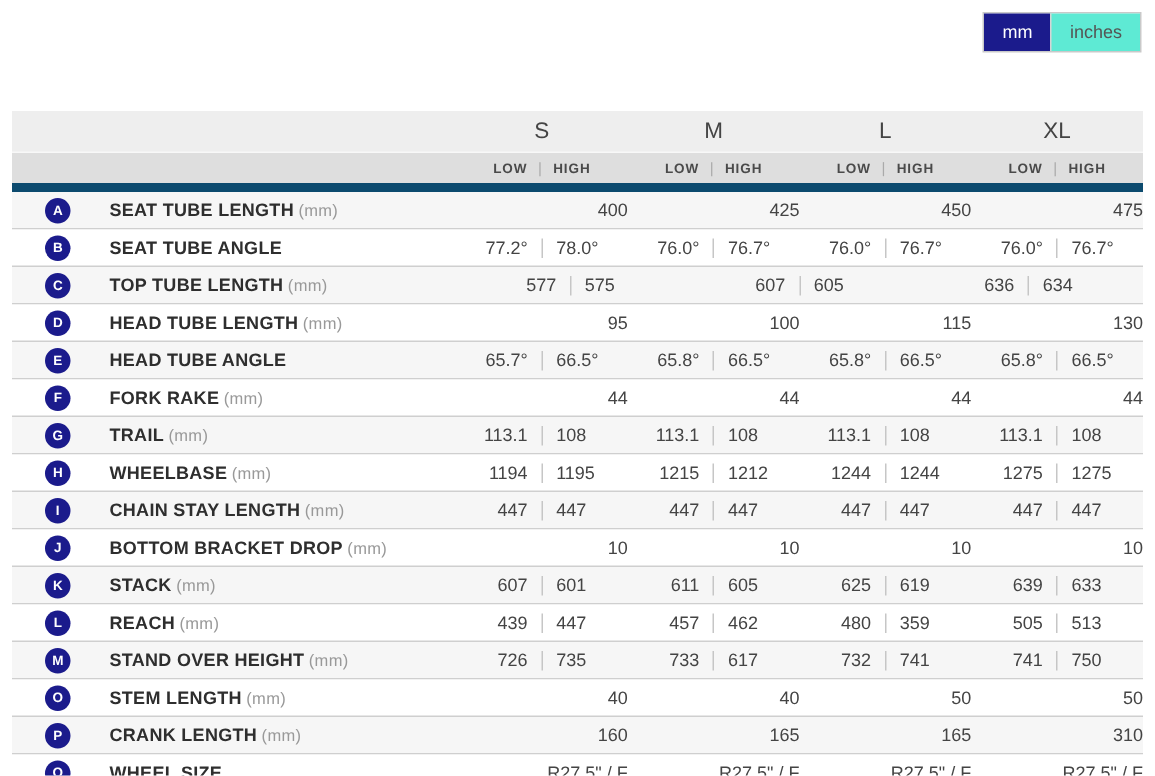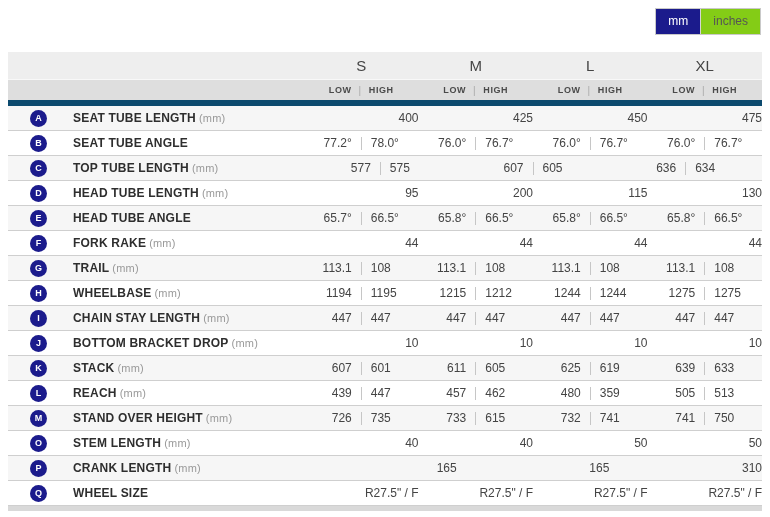--- a/index.html
+++ b/index.html
@@ -1,24 +1,24 @@
 <!DOCTYPE html>
 <html><head>
 <meta charset="utf-8">
 <style>
   * { margin:0; padding:0; box-sizing:border-box; }
   html,body { width:770px; height:517px; background:#ffffff; overflow:hidden;
     font-family:"Liberation Sans","DejaVu Sans",sans-serif; }
   .page { position:relative; width:770px; height:517px; }
 
   
-  .topbar { position:relative; height:52px; }
+  .topbar { position:relative; height:74px; }
   .unit-toggle { position:absolute; top:8px; right:9px; display:flex;
     border:1px solid #c9c9c9; background:#fff; }
-  .tbtn { border:none; background:#84cc16; color:#555; font-size:12px;
+  .tbtn { border:none; background:#5eead4; color:#555; font-size:12px;
     font-family:inherit; padding:0 12px; height:25px; line-height:25px; cursor:pointer; }
   .tbtn.active { background:#1b1b8c; color:#fff; }
   .tbtn + .tbtn { border-left:1px solid #d5d5d5; }
 
   
   .geo-table { margin:0 8px; }
   .hdr-sizes { display:flex; background:#eeeeee; height:28px; align-items:center;
     border-bottom:1px solid #f8f8f8; }
   .hdr-lowhigh { display:flex; background:#dedede; height:26px; align-items:center;
     border-bottom:6px solid #0c4a6e; }
@@ -161,21 +161,21 @@
         </div>
         <div class="row">
           <div class="label-cell">
             <div class="badge">D</div>
             <div class="row-label">HEAD TUBE LENGTH<span class="unit">(mm)</span></div>
           </div>
           <div class="val-cell">
             <div class="val-single">95</div>
           </div>
           <div class="val-cell">
-            <div class="val-single">200</div>
+            <div class="val-single">100</div>
           </div>
           <div class="val-cell">
             <div class="val-single">115</div>
           </div>
           <div class="val-cell">
             <div class="val-single">130</div>
           </div>
         </div>
         <div class="row alt">
           <div class="label-cell">
@@ -375,21 +375,21 @@
             <div class="row-label">STAND OVER HEIGHT<span class="unit">(mm)</span></div>
           </div>
           <div class="val-cell">
             <div class="val-lo">726</div>
             <div class="val-div"></div>
             <div class="val-hi">735</div>
           </div>
           <div class="val-cell">
             <div class="val-lo">733</div>
             <div class="val-div"></div>
-            <div class="val-hi">615</div>
+            <div class="val-hi">617</div>
           </div>
           <div class="val-cell">
             <div class="val-lo">732</div>
             <div class="val-div"></div>
             <div class="val-hi">741</div>
           </div>
           <div class="val-cell">
             <div class="val-lo">741</div>
             <div class="val-div"></div>
             <div class="val-hi">750</div>
@@ -412,20 +412,23 @@
           <div class="val-cell">
             <div class="val-single">50</div>
           </div>
         </div>
         <div class="row alt">
           <div class="label-cell">
             <div class="badge">P</div>
             <div class="row-label">CRANK LENGTH<span class="unit">(mm)</span></div>
           </div>
           <div class="val-cell">
+            <div class="val-single">160</div>
+          </div>
+          <div class="val-cell">
             <div class="val-single">165</div>
           </div>
           <div class="val-cell">
             <div class="val-single">165</div>
           </div>
           <div class="val-cell">
             <div class="val-single">310</div>
           </div>
         </div>
         <div class="row">

